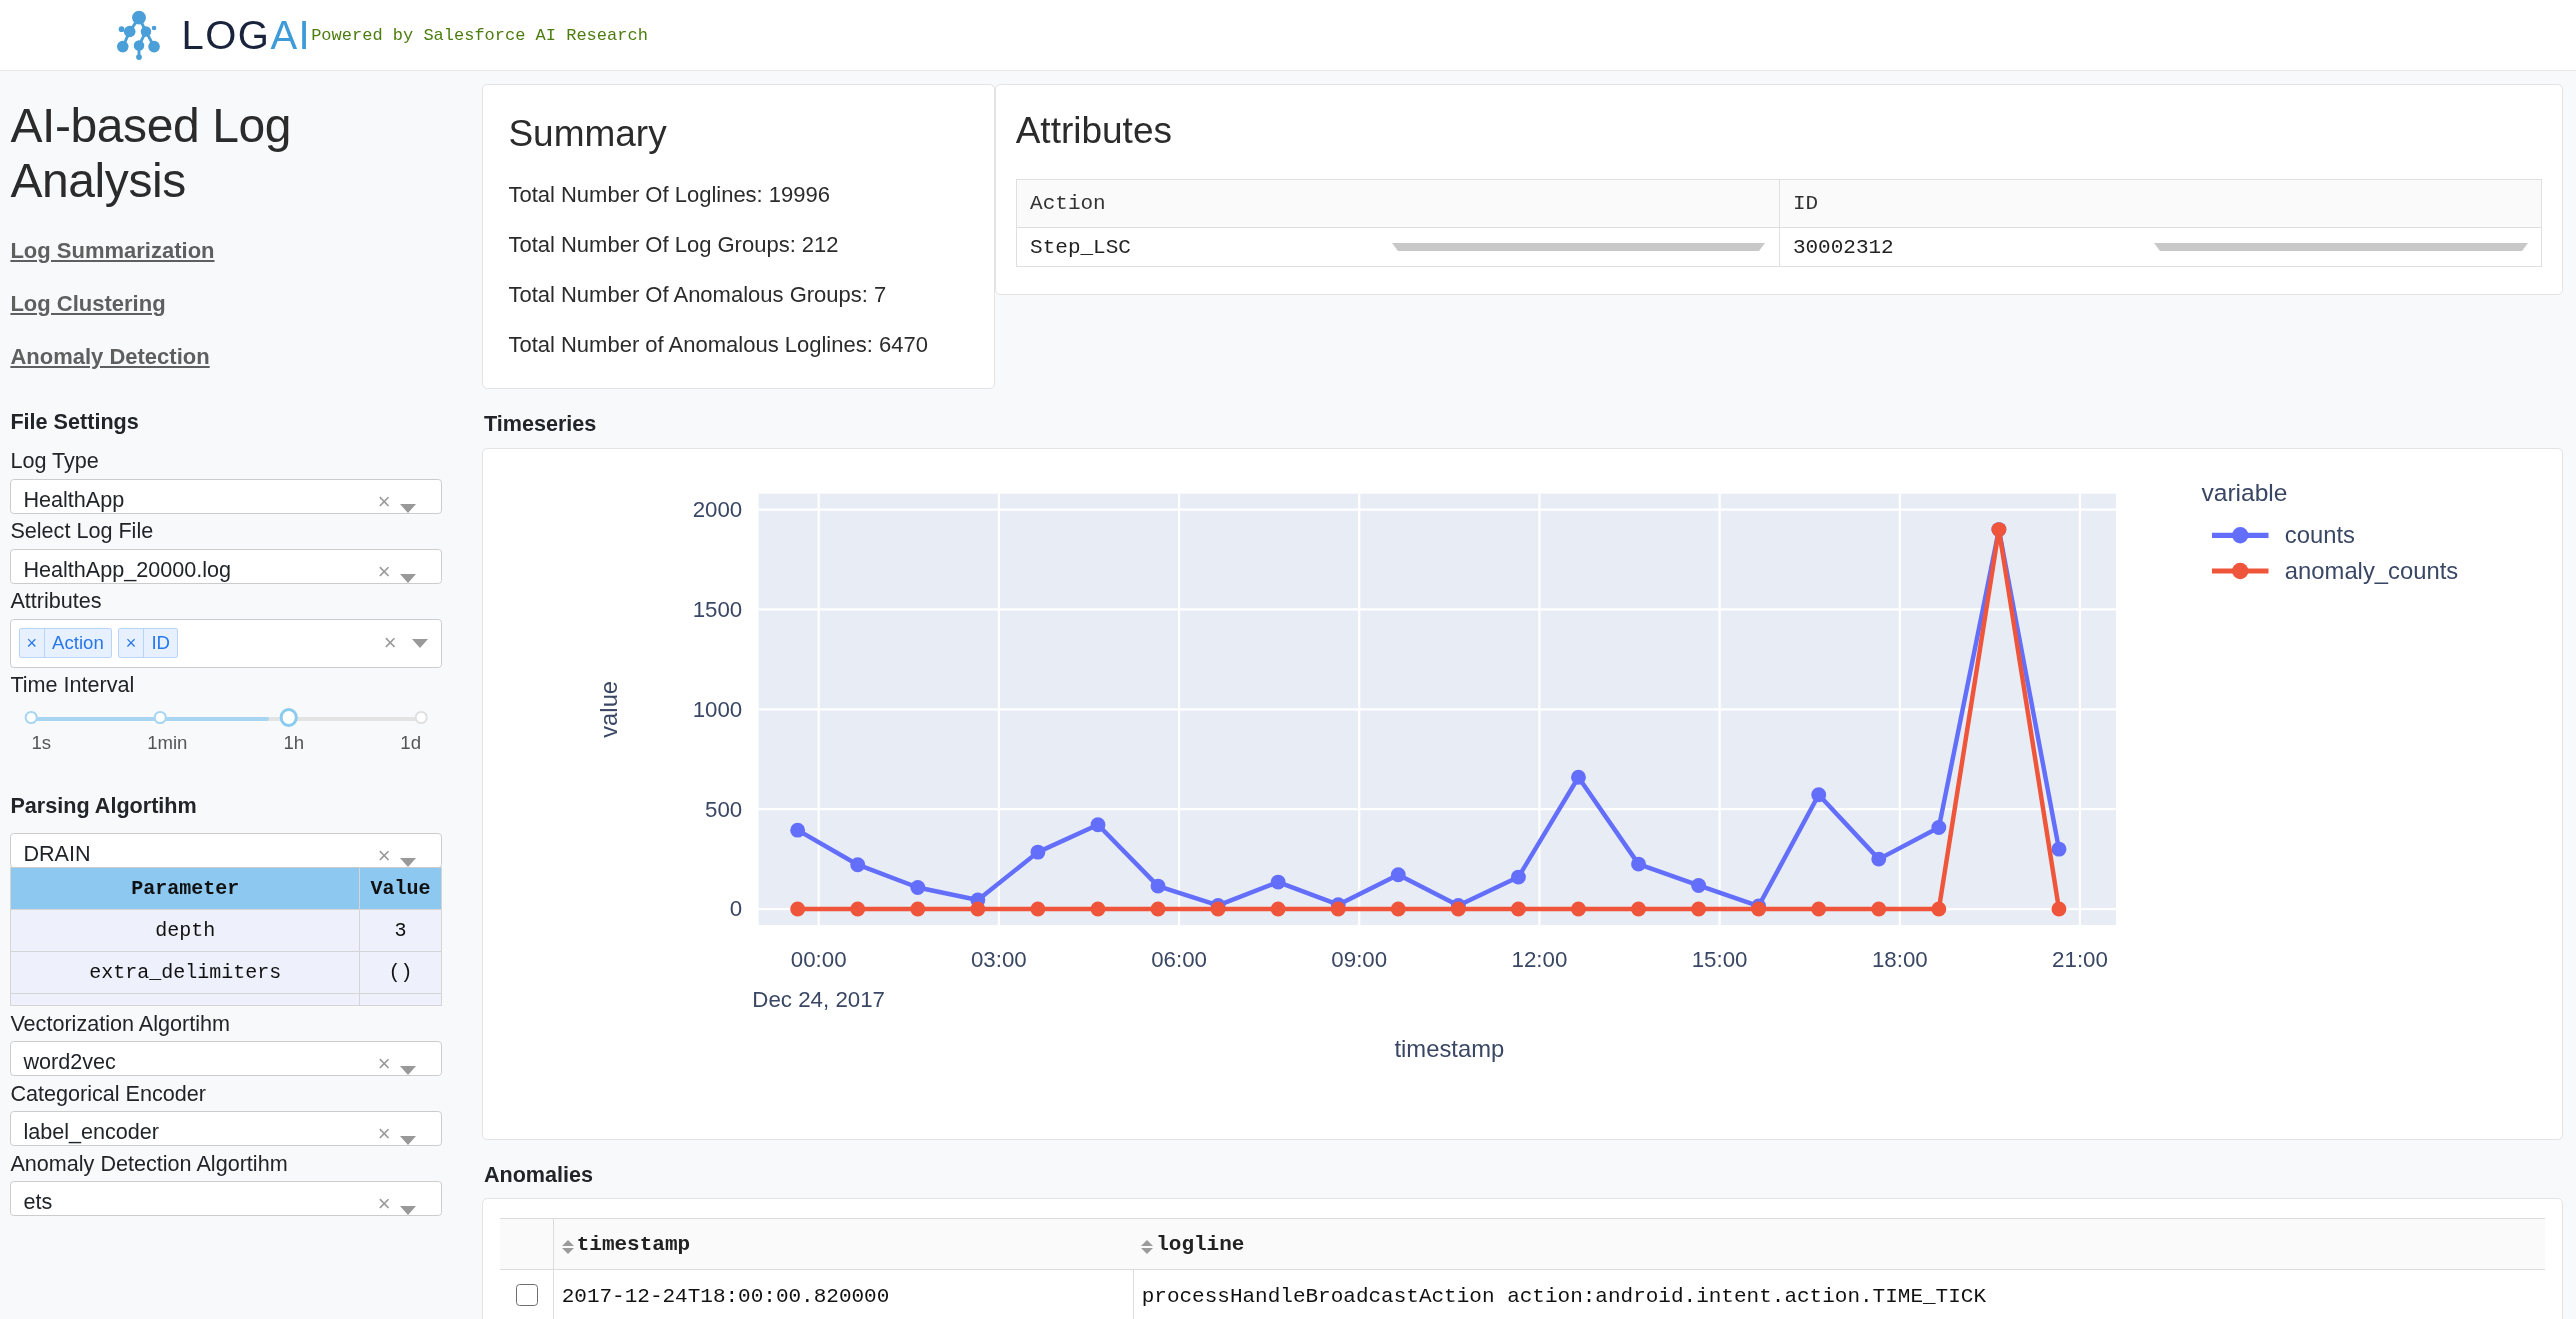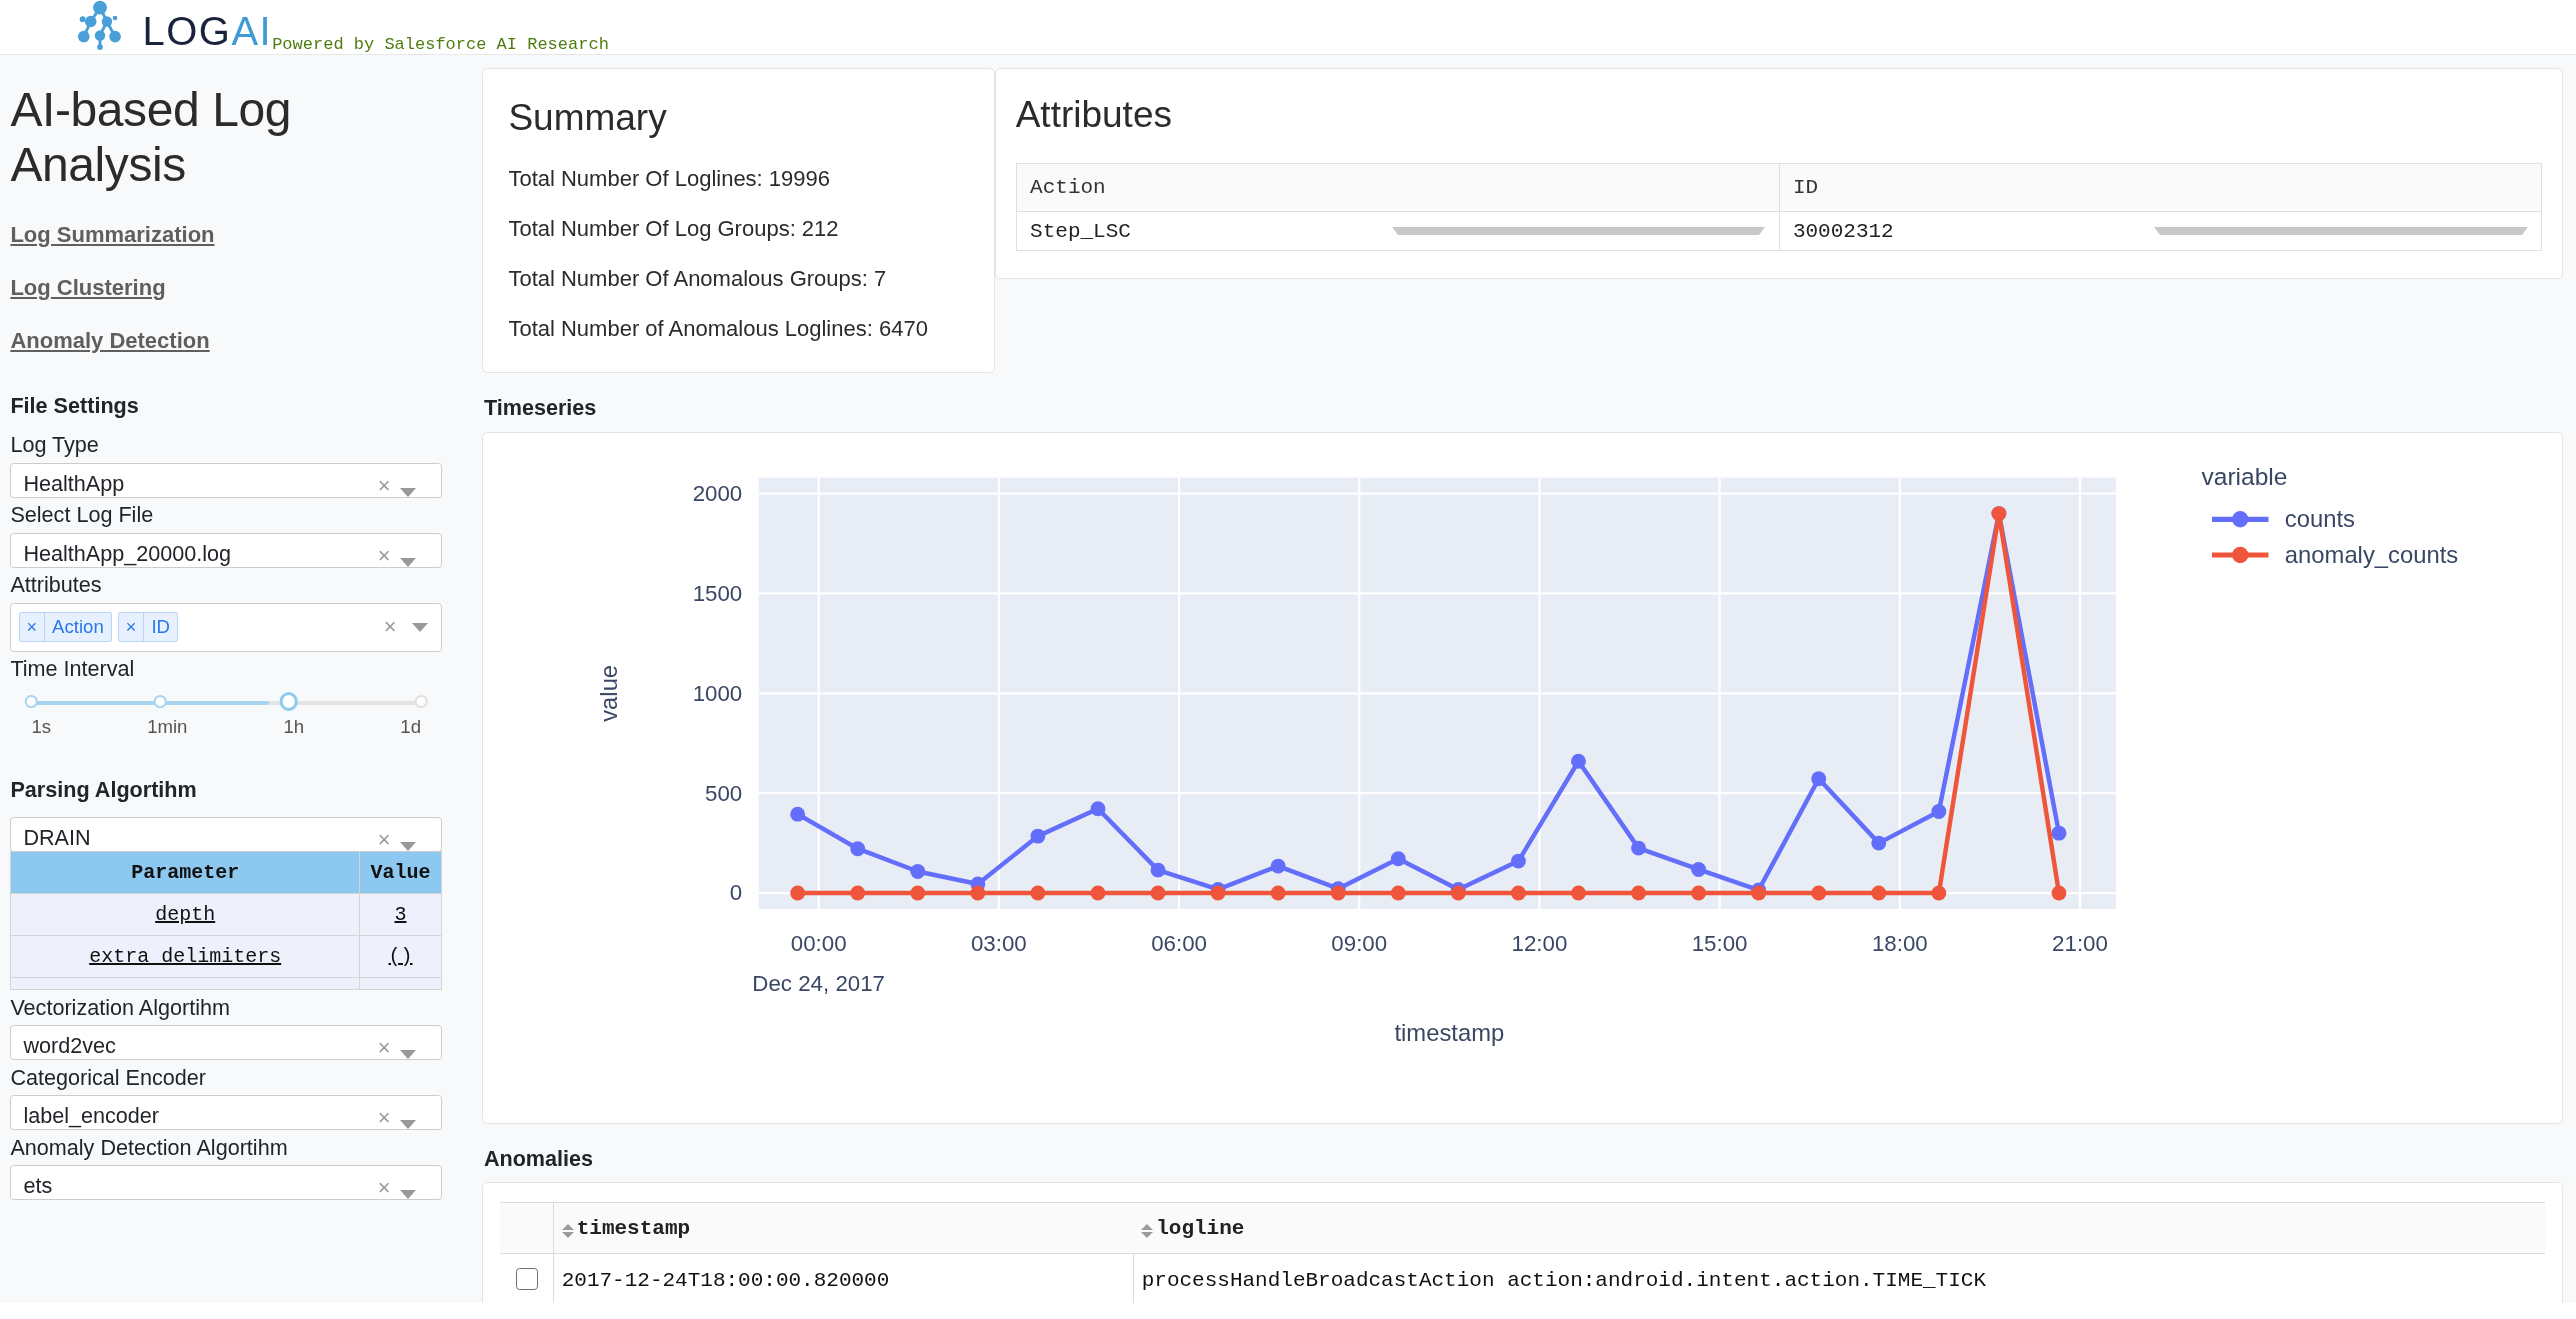--- a/index.html
+++ b/index.html
@@ -7,23 +7,23 @@
   body {
     width: 2576px; height: 1320px;
     background: #ffffff;
     font-family: "Liberation Sans", sans-serif;
     overflow: hidden;
     position: relative;
   }
 
   
   .header {
-    height: 55px; background:#ffffff;
-    display:flex; align-items:flex-end;
-    padding-left: 71px;
+    height: 71px; background:#ffffff;
+    display:flex; align-items:center;
+    padding-left: 110px;
     border-bottom: 0.7px solid #e8e8e8;
   }
   .logo-mark { width:58px; height:58px; position:relative; flex:0 0 auto; }
   .logo-text {
     font-size: 40px; letter-spacing: 1.5px; font-weight: 400;
     margin-left: 13.4px; color:#19233c;
     font-family: "Liberation Sans", sans-serif;
   }
   .logo-text .ai { color:#3f9ad8; }
   .powered {
@@ -98,21 +98,20 @@
   .param-table { width:100%; border-collapse:collapse; margin-top:-0.7px; }
   .param-table th {
     background:#8cc8f0; color:#111; font-family:"Liberation Mono", monospace;
     font-size:20px; font-weight:700; padding:9px 0; text-align:center;
     border:0.7px solid #d5d5d5;
   }
   .param-table td {
     background:#eef1fb; font-family:"Liberation Mono", monospace;
     font-size:20px; color:#111; padding:9px 0; text-align:center;
     border:0.7px solid #d5d5d5;
-    text-decoration:underline;
   }
   .param-table .col-val { width:82px; }
 
   
   .main { flex:1; background:#f8f9fa; padding: 13.4px 13.4px 0 13.4px; overflow:hidden; }
   .row-top { display:flex; align-items:flex-start; }
 
   .card {
     background:#fff; border:0.7px solid #e3e3e3; border-radius:5.2px;
   }

